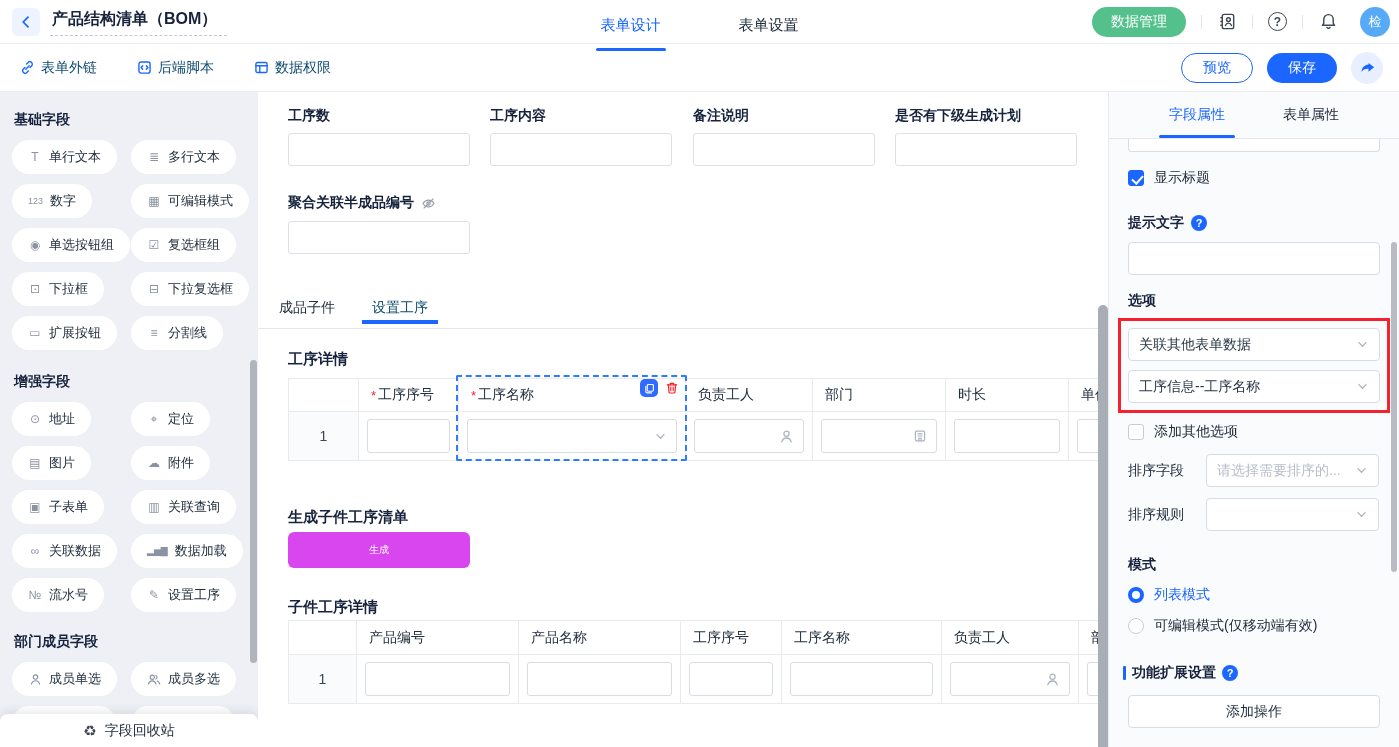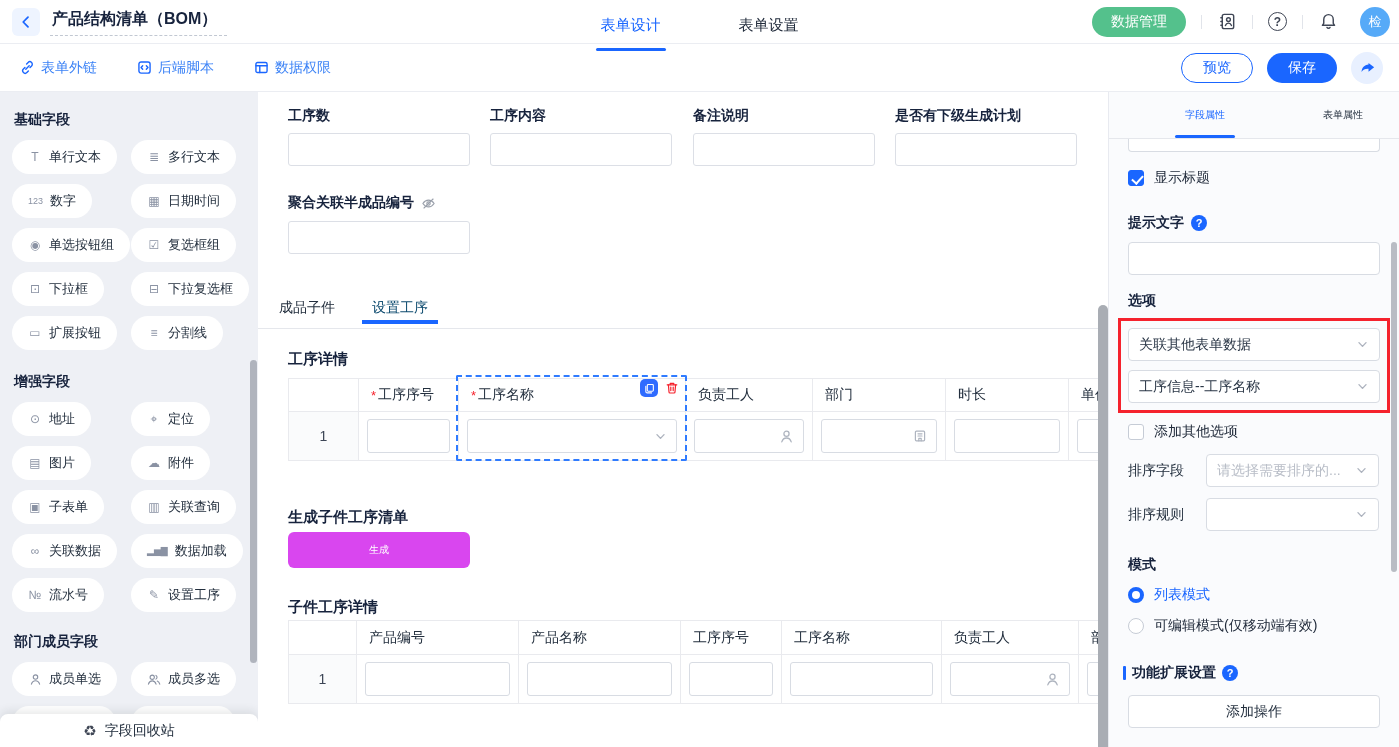--- a/index.html
+++ b/index.html
@@ -17,21 +17,21 @@
   .toptab.active::after {content:"";position:absolute;left:-2px;right:-2px;bottom:0;height:3px;background:#1a66ff;border-radius:2px;}
   .topright {margin-left:auto;display:flex;align-items:center;position:relative;z-index:2;padding-right:9px;}
   .btn-green {background:#54c18c;color:#fff;border:none;border-radius:16px;height:30px;padding:0 19px;font-size:14px;display:flex;align-items:center;cursor:pointer;}
   .vdiv {width:1px;height:14px;background:#e1e4ea;margin:0 15px;}
   .ticon {width:20px;height:20px;display:flex;align-items:center;justify-content:center;cursor:pointer;color:#3f4655;}
   .help-ring {width:19px;height:19px;border:1.5px solid #3f4655;border-radius:50%;display:flex;align-items:center;justify-content:center;font-size:12px;font-weight:700;color:#3f4655;cursor:pointer;}
   .avatar {width:30px;height:30px;border-radius:50%;background:#56aaf8;color:#fff;font-size:13px;display:flex;align-items:center;justify-content:center;margin-left:22px;cursor:pointer;}
 
   
   .toolbar {height:48px;border-bottom:1px solid #ebedf2;display:flex;align-items:center;padding:0 16px 0 20px;background:#fff;position:relative;z-index:4;}
-  .tlink {display:flex;align-items:center;gap:6px;color:#3b82f6;font-size:14px;margin-right:40px;cursor:pointer;}
+  .tlink {display:flex;align-items:center;gap:6px;color:#0c4a6e;font-size:14px;margin-right:40px;cursor:pointer;}
   .toolbar-right {margin-left:auto;display:flex;align-items:center;gap:14px;}
   .btn-outline {height:30px;padding:0 21px;border:1px solid #1a66ff;color:#1a66ff;border-radius:16px;background:#fff;font-size:14px;cursor:pointer;}
   .btn-primary {height:30px;padding:0 21px;border:none;color:#fff;border-radius:16px;background:#1a66ff;font-size:14px;cursor:pointer;}
   .btn-share {width:32px;height:32px;border-radius:50%;background:#e8f0ff;border:none;display:flex;align-items:center;justify-content:center;cursor:pointer;}
 
   
   .bodyrow {display:flex;height:655px;}
 
   
   .sidebar {width:258px;background:#eef0f5;position:relative;flex:none;overflow:hidden;}
@@ -65,21 +65,21 @@
   .req {color:#f5222d;margin-right:2px;font-size:13px;}
   .selcol {position:absolute;border:2px dashed #2f7bff;border-radius:2px;background:transparent;}
   .mini-ic {position:absolute;width:18px;height:18px;display:flex;align-items:center;justify-content:center;cursor:pointer;}
   .copy-chip {background:#2f6bff;border-radius:5px;}
   .gen-btn {position:absolute;left:30px;width:182px;height:36px;background:#d946ef;color:#fff;border:none;border-radius:6px;font-size:10px;cursor:pointer;}
   .c-scroll {position:absolute;right:0;top:213px;bottom:0;width:10px;background:#a9adb4;border-radius:6px 6px 0 0;cursor:pointer;}
 
   
   .panel {width:291px;background:#fafbfd;border-left:1px solid #e8eaf0;position:relative;flex:none;overflow:hidden;font-size:14px;}
   .p-tabs {height:47px;display:flex;justify-content:center;gap:50px;align-items:stretch;border-bottom:1px solid #e5e7ec;}
-  .p-tab {display:flex;align-items:center;font-size:10px;color:#232f3e;position:relative;padding:0 4px;cursor:pointer;margin-left:40px;}
+  .p-tab {display:flex;align-items:center;font-size:14px;color:#232f3e;position:relative;padding:0 4px;cursor:pointer;}
   .p-tab.active {color:#1a66ff;font-weight:400;}
   .p-tab.active::after {content:"";position:absolute;left:-6px;right:-6px;bottom:0;height:3px;background:#1a66ff;border-radius:2px;}
   .cut-input {margin-left:19px;width:252px;height:13px;background:#fff;border:1px solid #d8dce3;border-top:none;border-radius:0 0 4px 4px;cursor:text;}
   .p-row {display:flex;align-items:center;margin-left:19px;}
   .cbox {width:16px;height:16px;border-radius:3px;border:1px solid #c6ccd6;background:#fff;flex:none;position:relative;cursor:pointer;}
   .cbox.checked {background:#1a66ff;border-color:#1a66ff;}
   .cbox.checked::after {content:"";position:absolute;left:4.5px;top:1.5px;width:5px;height:9px;border:solid #fff;border-width:0 2px 2px 0;transform:rotate(42deg);}
   .p-label {font-weight:700;color:#17233d;display:flex;align-items:center;gap:7px;}
   .help-badge {width:16px;height:16px;border-radius:50%;background:#1a66ff;color:#fff;font-size:11px;font-weight:700;display:inline-flex;align-items:center;justify-content:center;cursor:pointer;}
   .p-input {margin-left:19px;width:252px;height:33px;background:#fff;border:1px solid #d8dce3;border-radius:4px;cursor:text;}
@@ -206,21 +206,21 @@
         <span class="pill">
             <span class="fi">≣</span>
             <span>多行文本</span>
           </span>
         <span class="pill">
             <span class="fi sm">123</span>
             <span>数字</span>
           </span>
         <span class="pill">
             <span class="fi">▦</span>
-            <span>日期时间</span>
+            <span>可编辑模式</span>
           </span>
         <span class="pill">
             <span class="fi">◉</span>
             <span>单选按钮组</span>
           </span>
         <span class="pill">
             <span class="fi">☑</span>
             <span>复选框组</span>
           </span>
         <span class="pill">

